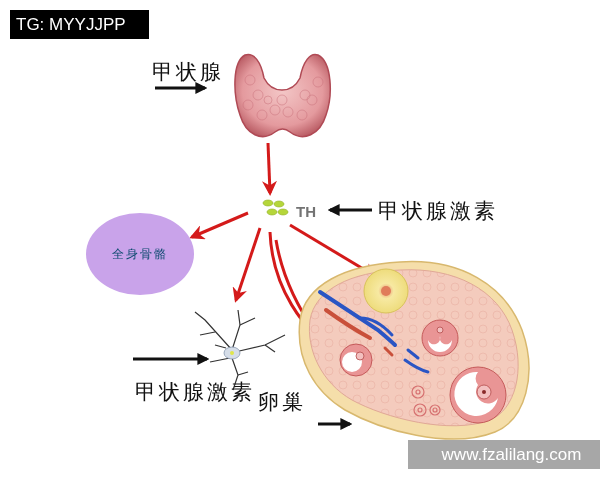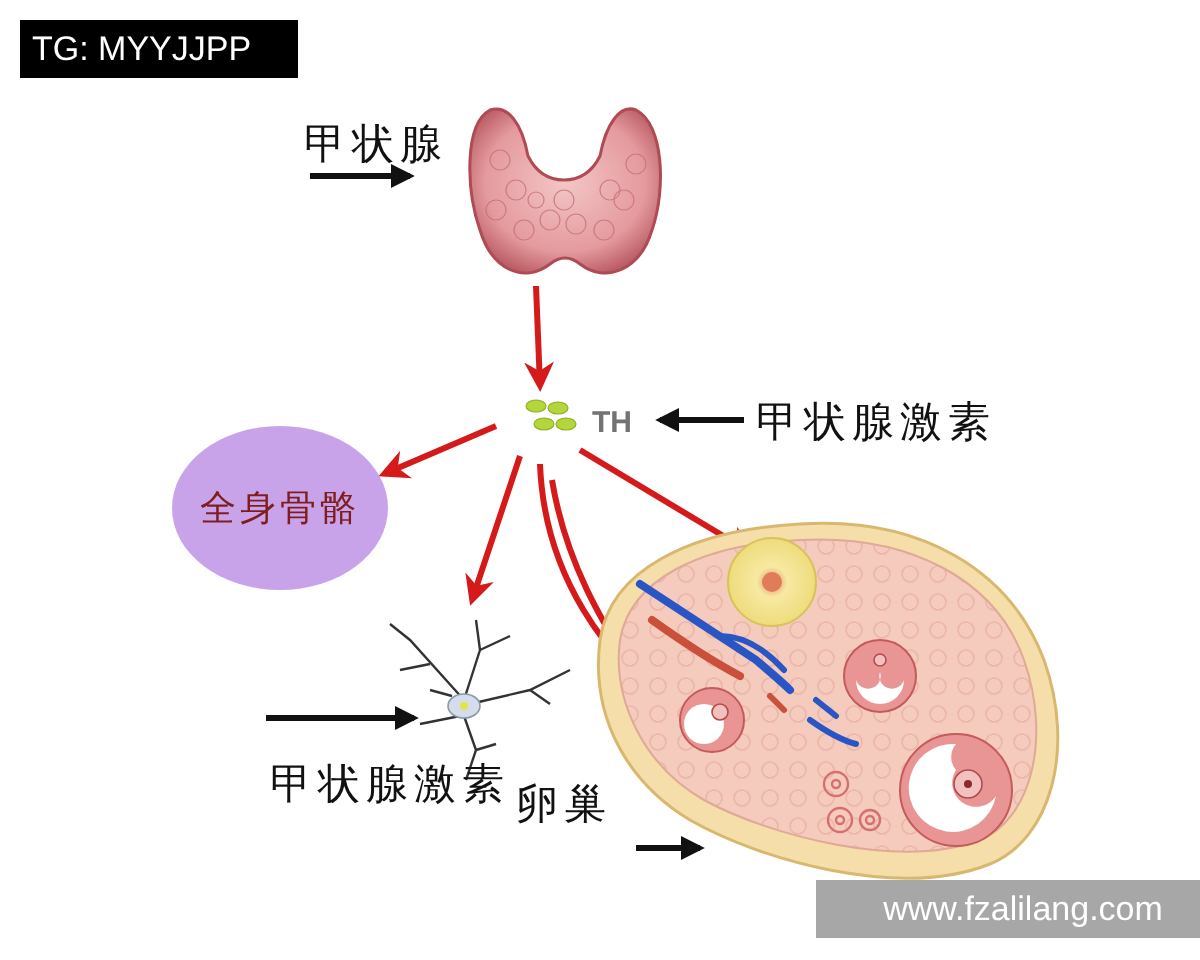--- a/index.html
+++ b/index.html
@@ -28,21 +28,21 @@
   .th-label {
     left: 296px; top: 203px; color: #737373;
     font-family: "Liberation Sans", sans-serif; font-weight: bold; font-size: 15px;
   }
   .bone-bubble {
     left: 86px; top: 213px; width: 108px; height: 82px; border-radius: 50%;
     background: #c9a3ea;
     display: flex; align-items: center; justify-content: center;
   }
   .bone-bubble span {
-    font-family: Liberation Mono, monospace; font-size: 18px; color: #7f1d1d; letter-spacing: 2px;
+    font-family: Liberation Mono, monospace; font-size: 12px; color: #0c4a6e; letter-spacing: 2px;
   }
   svg.scene { position: absolute; left: 0; top: 0; }
 </style>
 </head>
 <body>
 
 <div class="abs wm-top">TG: MYYJJPP</div>
 <div class="abs wm-bottom">www.fzalilang.com</div>
 
 <svg class="scene" width="600" height="480" viewBox="0 0 600 480">

